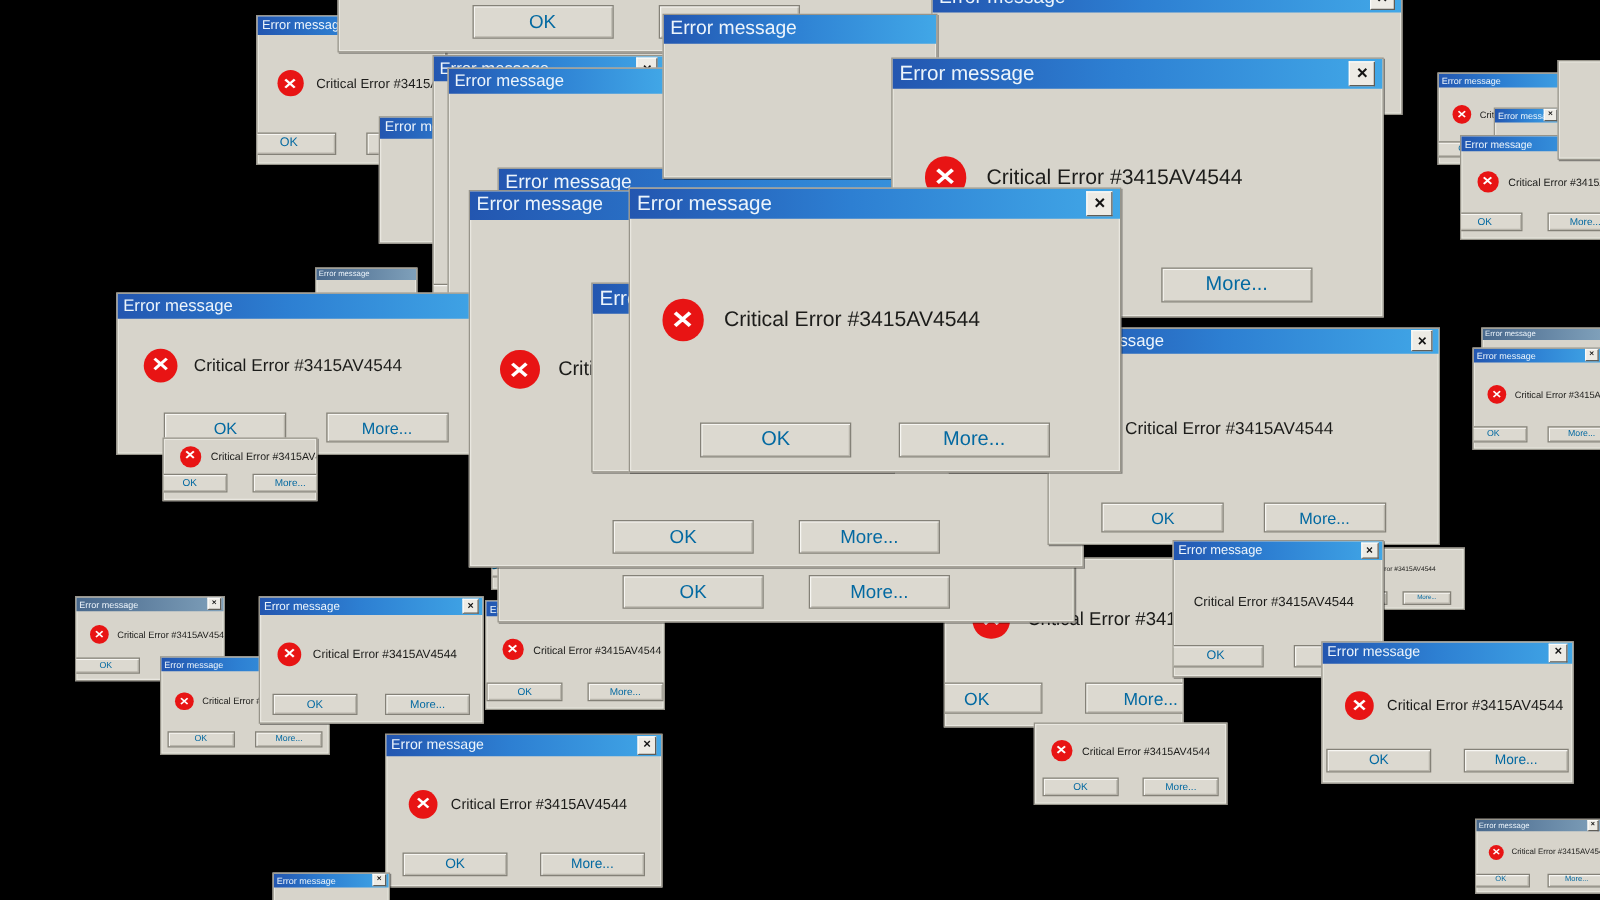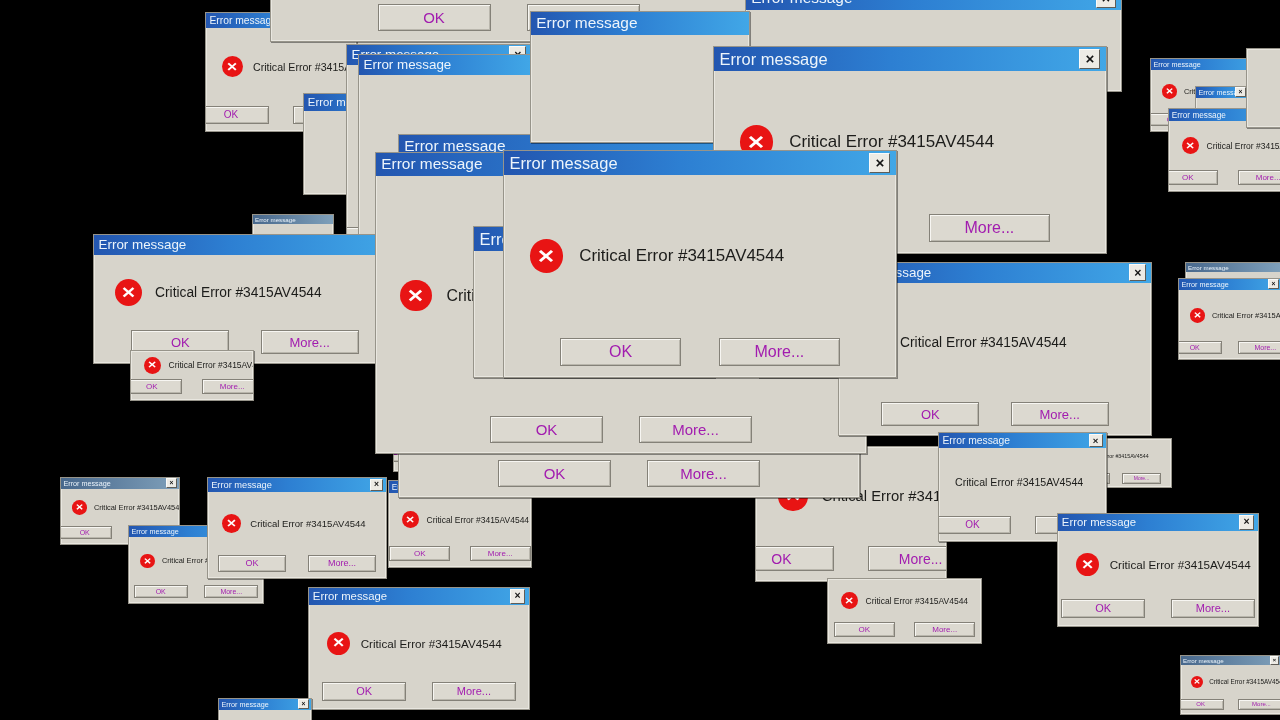--- a/index.html
+++ b/index.html
@@ -9,21 +9,21 @@
   .muted .titlebar{background:linear-gradient(90deg,#48688c 0%,#7fa0ba 100%);}
   .title{color:#ecf4fb;font-size:1.03em;white-space:nowrap;overflow:hidden;}
   .close{margin-left:auto;flex:none;width:1.25em;height:1.2em;display:flex;align-items:center;justify-content:center;background:#edebe5;border:1px solid #fbfbf9;border-right-color:#5f5d57;border-bottom-color:#5f5d57;color:#141414;font-size:.95em;font-weight:bold;line-height:1;}
   .body{position:absolute;left:0;right:0;bottom:0;top:1.5em;display:flex;flex-direction:column;}
   .bare .body{top:0;}
   .msg{flex:1 1 auto;display:flex;align-items:center;gap:1em;padding-left:1.6em;min-height:0;overflow:hidden;}
   .err{flex:none;width:2.1em;height:2.1em;border-radius:50%;background:#e81414;color:#fff;display:flex;align-items:center;justify-content:center;font-weight:bold;}
   .err span{font-size:1.2em;line-height:1;transform:scaleX(1.15);}
   .txt{font-size:1.06em;color:#1c1c1a;white-space:nowrap;}
   .btns{flex:none;display:flex;justify-content:center;gap:2.4em;padding-bottom:.7em;}
-  .btn{flex:none;width:7.4em;padding:.26em 0;text-align:center;font-size:1em;color:#a21caf;background:#dcd9d0;border:1px solid #848178;box-shadow:inset 1px 1px 0 #f7f6f2, inset -1px -1px 0 #b9b6ac;}
+  .btn{flex:none;width:7.4em;padding:.26em 0;text-align:center;font-size:1em;color:#0369a1;background:#dcd9d0;border:1px solid #848178;box-shadow:inset 1px 1px 0 #f7f6f2, inset -1px -1px 0 #b9b6ac;}
 </style>
 </head>
 <body>
 
 <div class="stage" style="background: rgb(0, 0, 0);">
     <div class="win" style="left: 332px; top: -60px; width: 590px; height: 160px; font-size: 14px; z-index: 1;">
 
     <div class="body">
       
       

